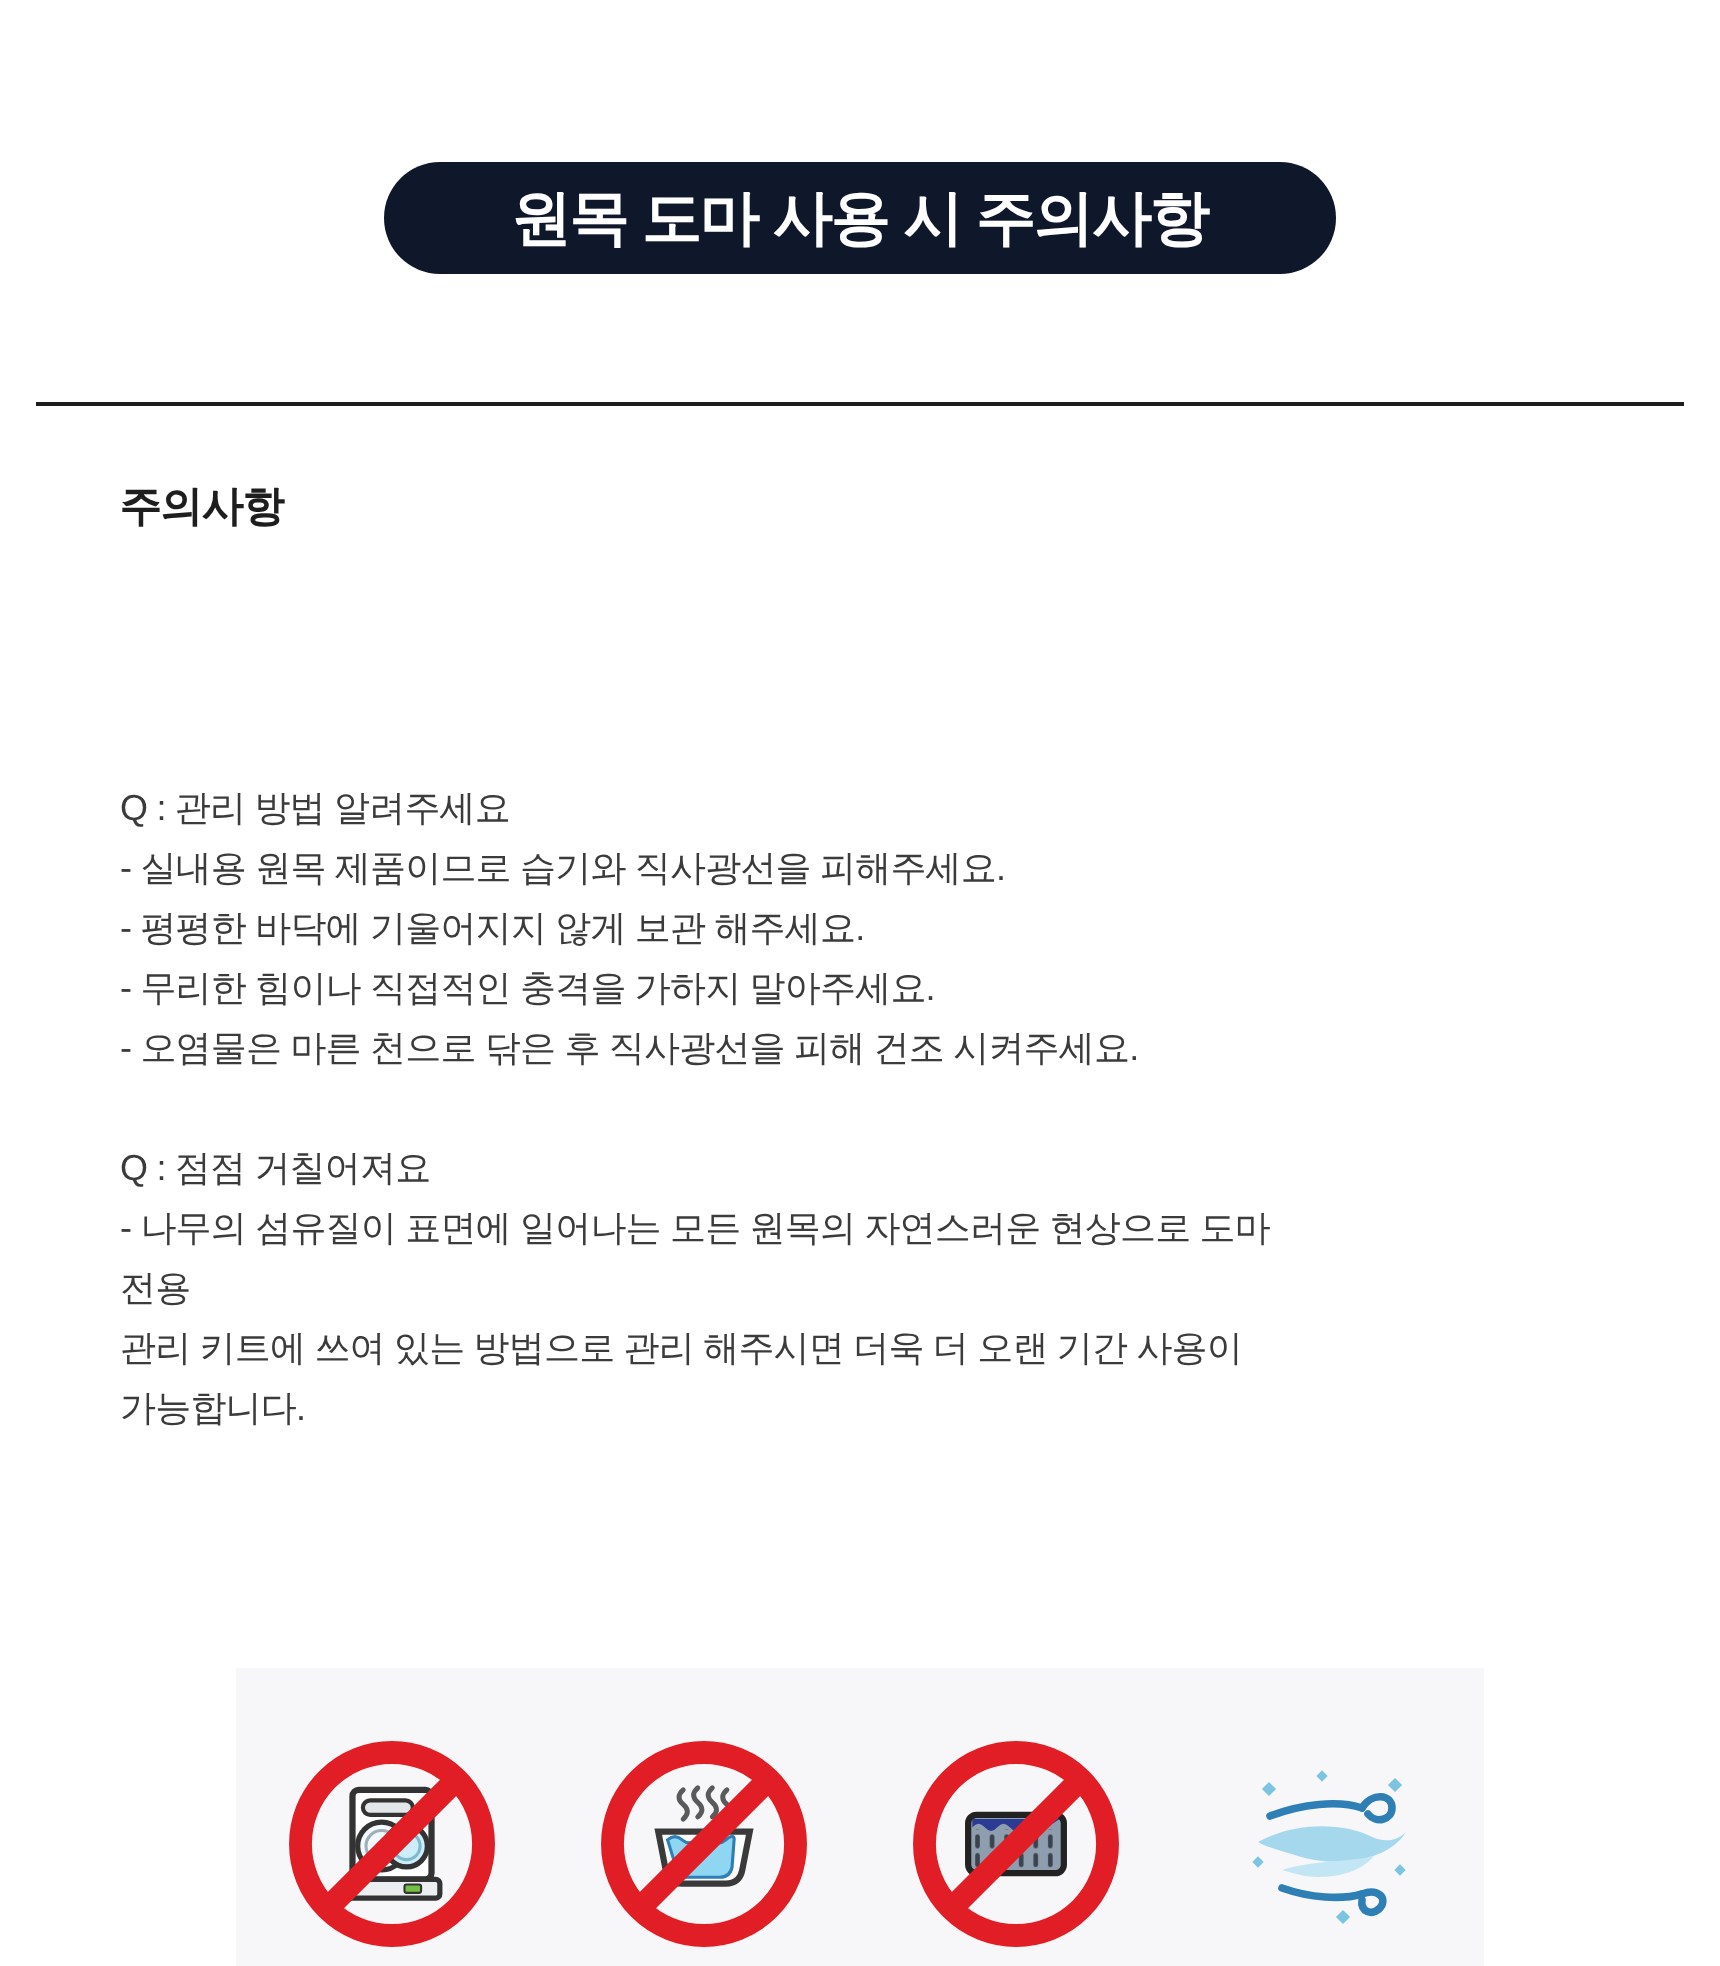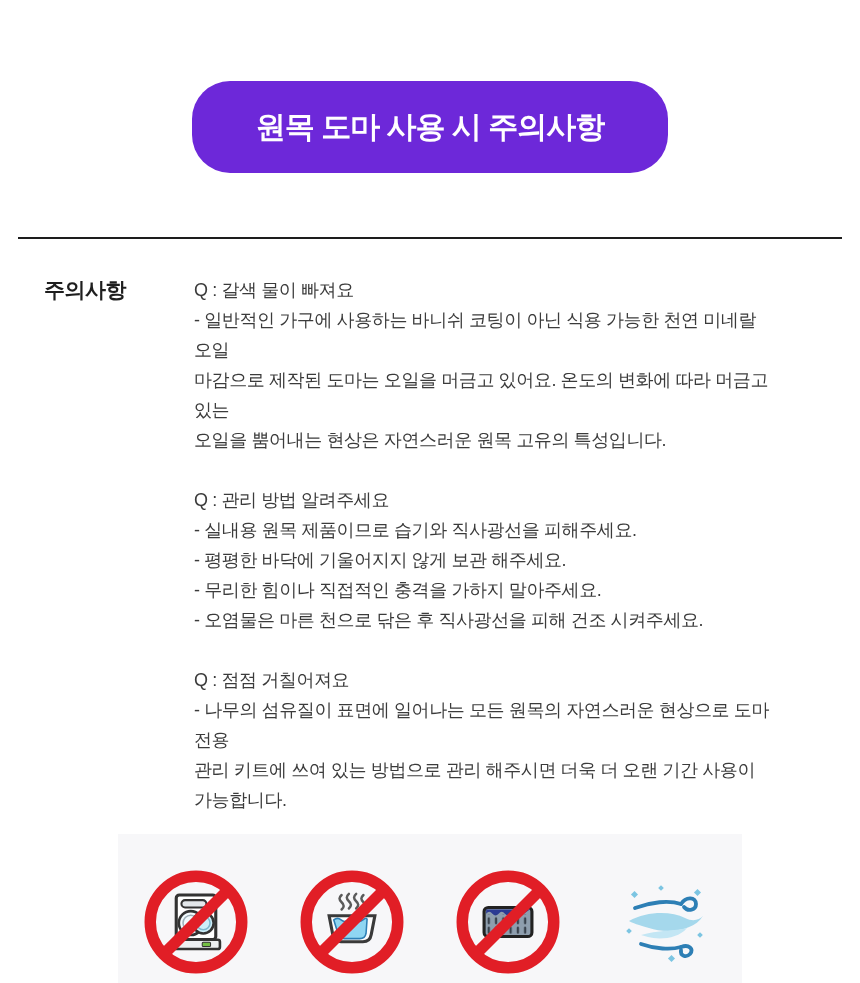--- a/index.html
+++ b/index.html
@@ -5,38 +5,39 @@
   html,body{margin:0;padding:0;}
   body{
     width:860px;height:983px;background:#ffffff;
     font-family:"Liberation Sans","DejaVu Sans",sans-serif;
     color:#3b3b3b;overflow:hidden;position:relative;
   }
   .page{width:860px;height:983px;position:relative;}
 
   
   .pill{
-    width:476px;height:92px;margin:81px auto 0 auto;
-    background:#6d28d9;border-radius:38px;
+    width:476px;height:56px;margin:81px auto 0 auto;
+    background:#0f172a;border-radius:38px;
     display:flex;align-items:center;justify-content:center;
   }
   .pill span{
     color:#ffffff;font-size:30px;font-weight:700;letter-spacing:-1px;
   }
 
   
   .divider{
     border:none;border-top:2px solid #1d1d1d;
     width:824px;margin:64px 18px 0 18px;
   }
 
   
   .content{
     display:flex;align-items:flex-start;
-    padding:36px 0 0 44px;
+    padding:36px 0 0 60px;
+    flex-direction:column;
   }
   .side-label{
     width:150px;flex:0 0 150px;
     font-size:21px;font-weight:700;color:#1e1e1e;letter-spacing:-0.5px;
     line-height:30px;
   }
   .qa-col{width:575px;}
   .qa-block{margin-bottom:30px;}
   .qa-q{
     font-size:18px;line-height:30px;color:#3b3b3b;letter-spacing:-0.4px;
@@ -68,26 +69,20 @@
 
   <div class="pill">
     <span>원목 도마 사용 시 주의사항</span>
   </div>
 
   <hr class="divider">
 
   <div class="content">
     <div class="side-label">주의사항</div>
     <div class="qa-col">
-      <div class="qa-block">
-        <div class="qa-q">Q : 갈색 물이 빠져요</div>
-        <div class="qa-a">- 일반적인 가구에 사용하는 바니쉬 코팅이 아닌 식용 가능한 천연 미네랄 오일
-마감으로 제작된 도마는 오일을 머금고 있어요. 온도의 변화에 따라 머금고 있는
-오일을 뿜어내는 현상은 자연스러운 원목 고유의 특성입니다.</div>
-      </div>
       <div class="qa-block">
         <div class="qa-q">Q : 관리 방법 알려주세요</div>
         <div class="qa-a">- 실내용 원목 제품이므로 습기와 직사광선을 피해주세요.
 - 평평한 바닥에 기울어지지 않게 보관 해주세요.
 - 무리한 힘이나 직접적인 충격을 가하지 말아주세요.
 - 오염물은 마른 천으로 닦은 후 직사광선을 피해 건조 시켜주세요.</div>
       </div>
       <div class="qa-block">
         <div class="qa-q">Q : 점점 거칠어져요</div>
         <div class="qa-a">- 나무의 섬유질이 표면에 일어나는 모든 원목의 자연스러운 현상으로 도마 전용

